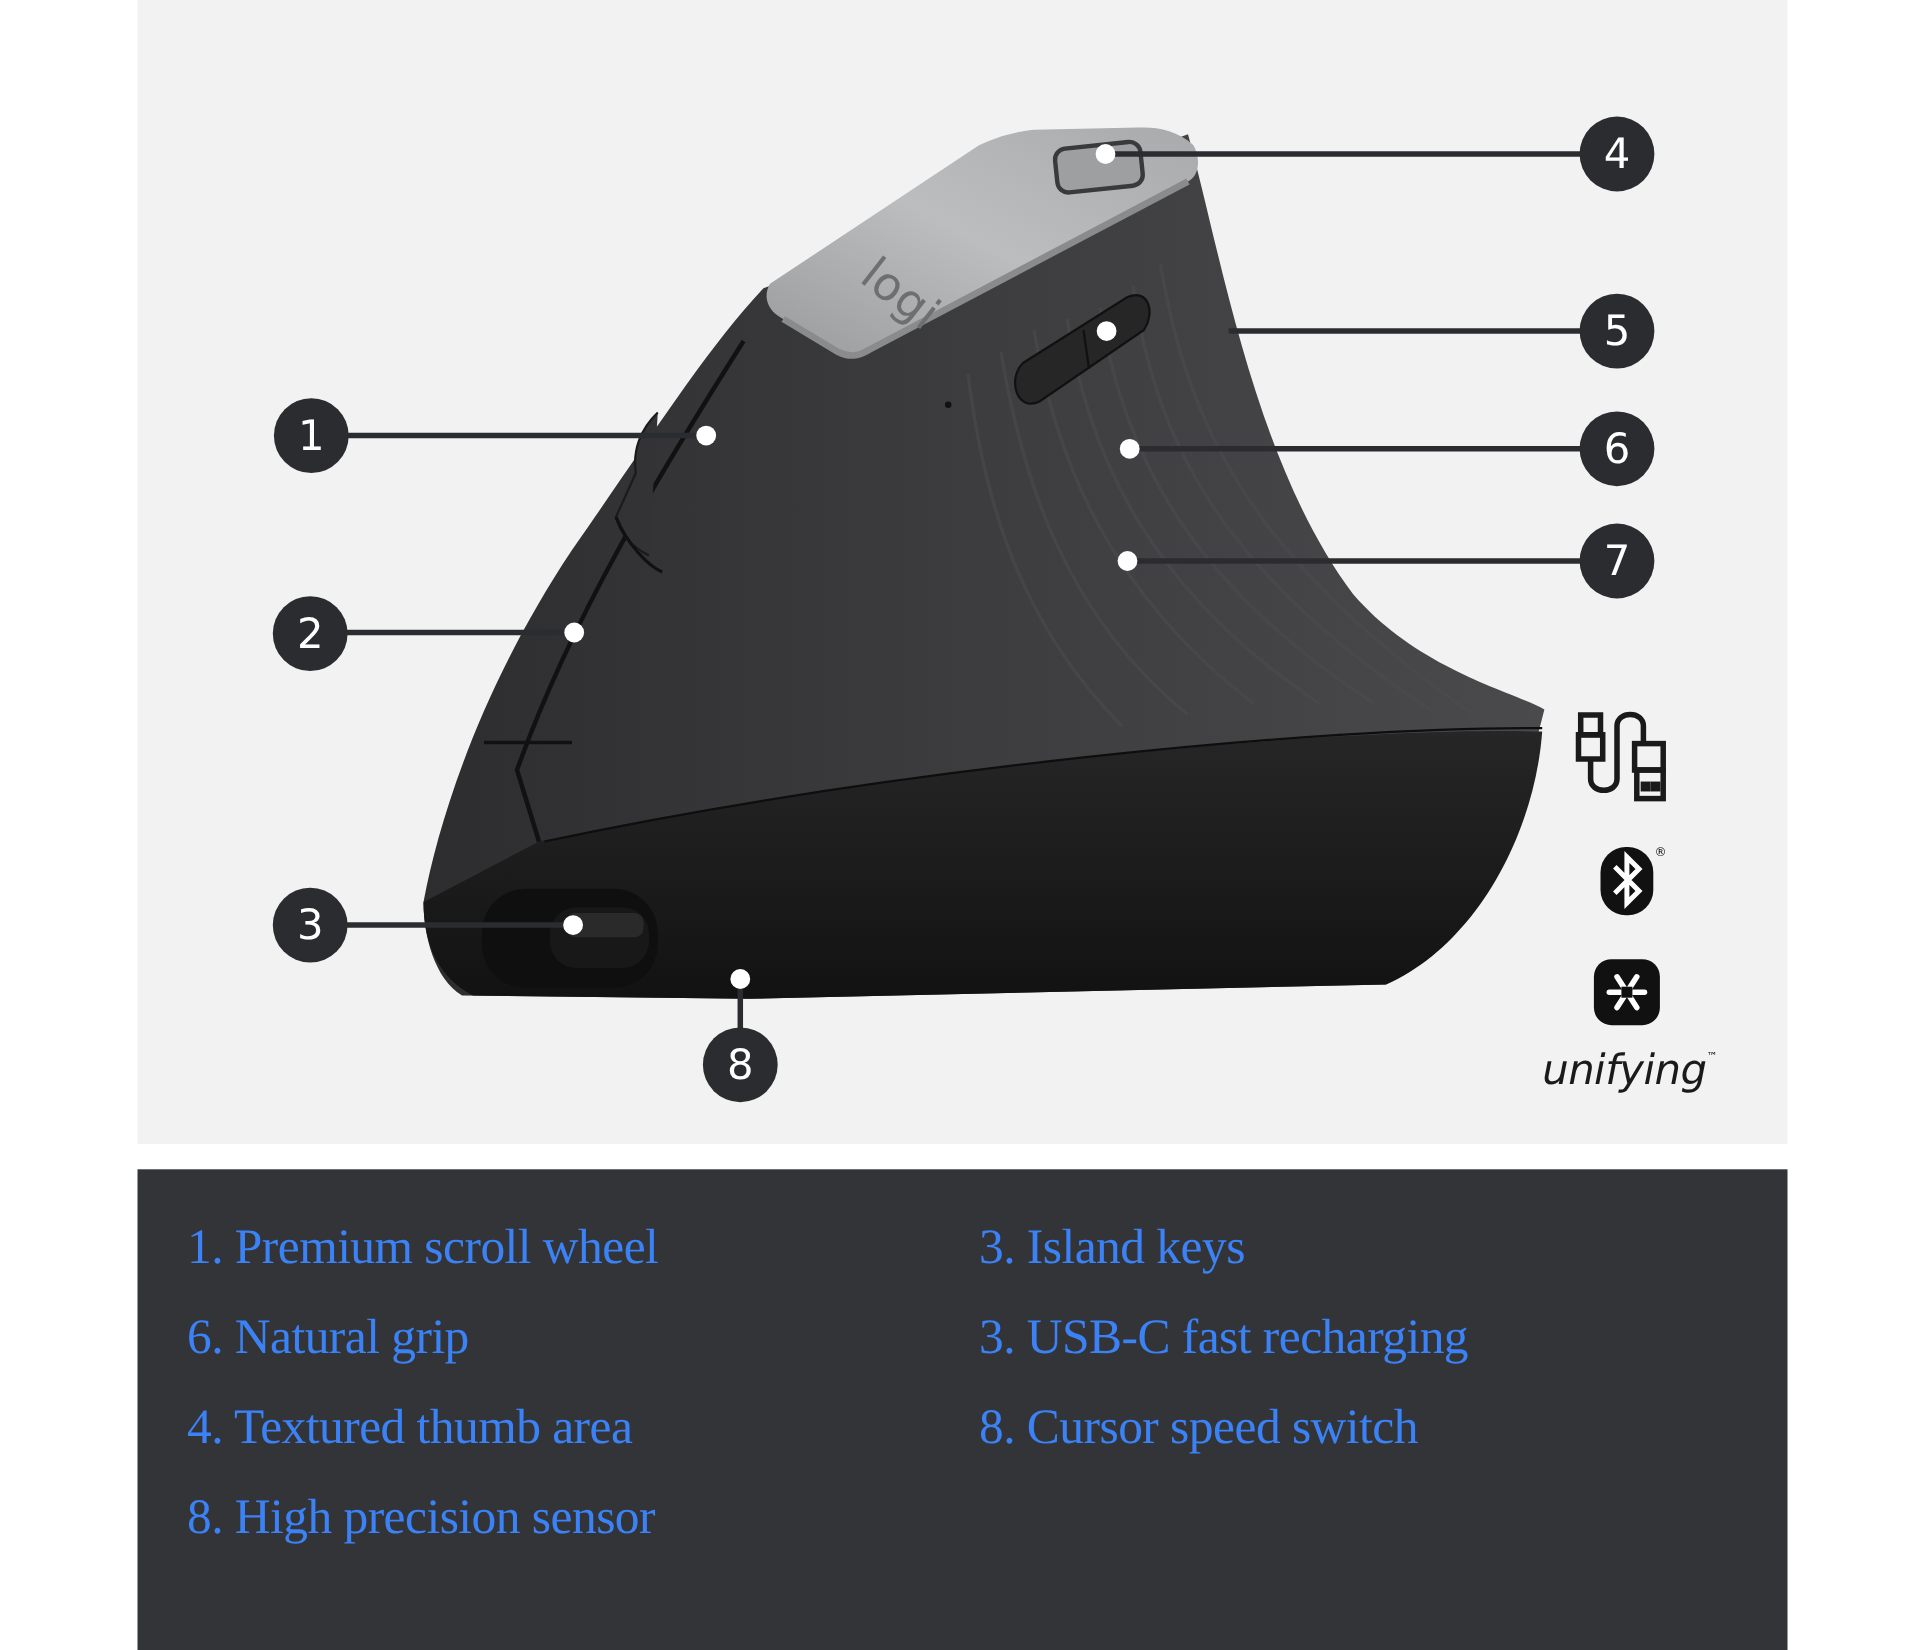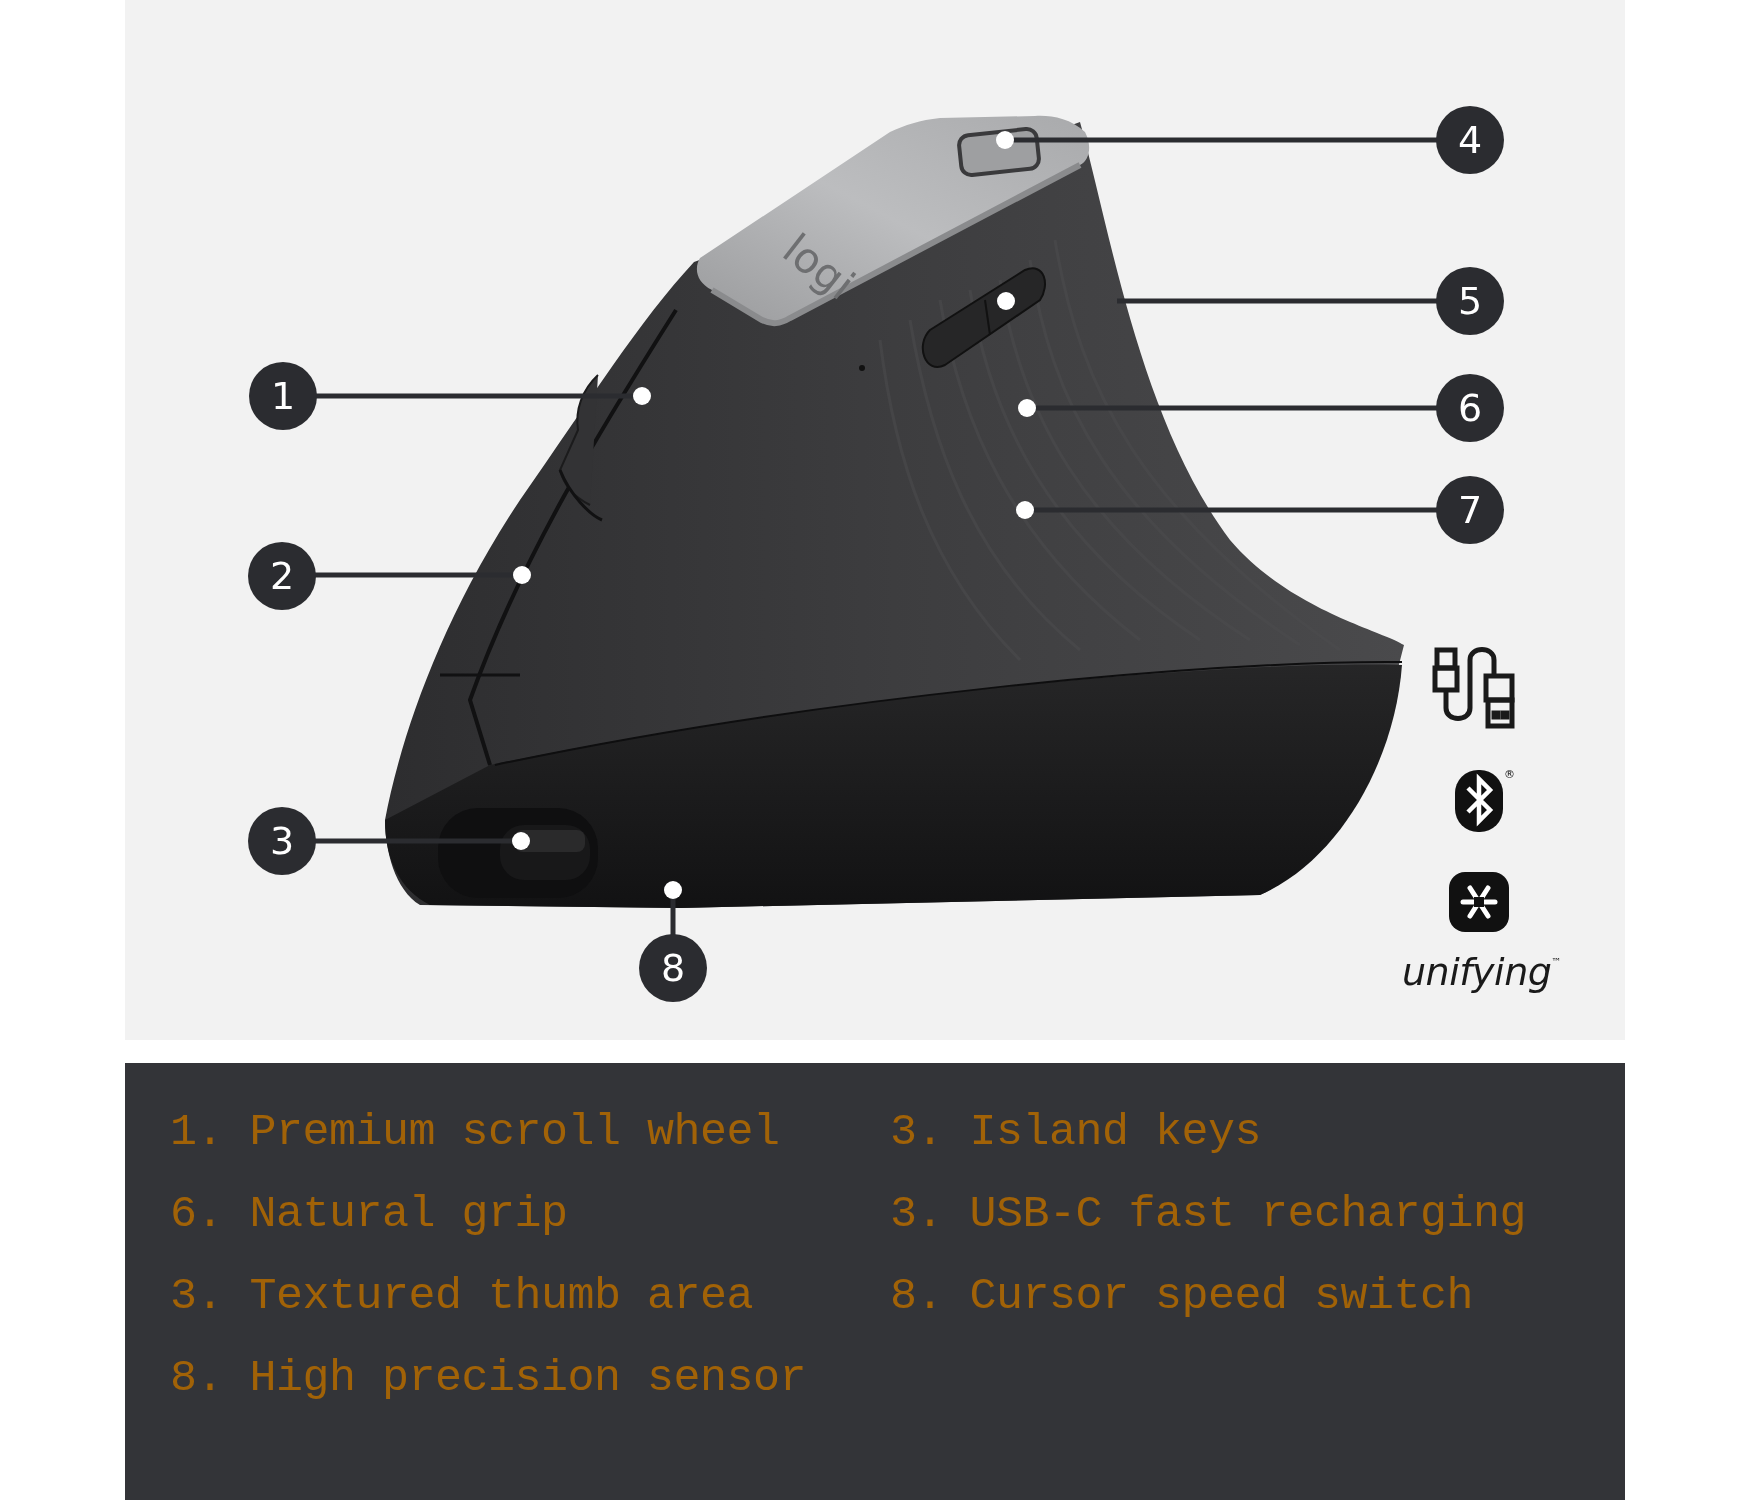--- a/index.html
+++ b/index.html
@@ -2,21 +2,21 @@
 <html><head>
 <meta charset="utf-8">
 <style>
   html, body { margin: 0; padding: 0; background: #ffffff; }
   body { width: 1750px; height: 1500px; position: relative; overflow: hidden; font-family: "DejaVu Sans", "Liberation Sans", sans-serif; }
   .light-panel { position: absolute; left: 125px; top: 0; width: 1500px; height: 1040px; background: #f2f2f2; }
   .dark-panel { position: absolute; left: 125px; top: 1063px; width: 1500px; height: 437px; background: #333438; }
   .illustration { position: absolute; left: 0; top: 0; width: 1750px; height: 1040px; }
   .callout-num { font-family: "DejaVu Sans", sans-serif; font-size: 38px; fill: #ffffff; }
   .features { position: absolute; left: 170px; top: 1105px; width: 1420px; display: grid; grid-template-columns: 720px 700px; row-gap: 26px; }
-  .feature { color: #a16207; font-size: 45px; line-height: 56px; letter-spacing: -0.5px; white-space: nowrap; font-family: Liberation Mono, monospace; }
+  .feature { color: #3b82f6; font-size: 45px; line-height: 56px; letter-spacing: -0.5px; white-space: nowrap; font-family: Liberation Serif, serif; }
   .conn-icons { position: absolute; left: 1400px; top: 640px; width: 180px; }
   .unifying-label { position: absolute; left: 1402px; top: 950px; font-size: 38px; color: #1a1a1a; font-family: "DejaVu Sans", sans-serif; letter-spacing: -0.5px; font-style: italic; }
   .unifying-label sup { font-size: 10px; vertical-align: top; position: relative; top: 6px; }
 </style>
 </head>
 <body>
 
 <div class="light-panel"></div>
 
 <svg class="illustration" viewBox="0 0 1750 1040" xmlns="http://www.w3.org/2000/svg">
@@ -171,16 +171,16 @@
   </svg>
 </div>
 <div class="unifying-label"><span>unifying</span><sup>™</sup></div>
 
 <div class="dark-panel"></div>
 <div class="features">
   <div class="feature">1. Premium scroll wheel</div>
   <div class="feature">3. Island keys</div>
   <div class="feature">6. Natural grip</div>
   <div class="feature">3. USB-C fast recharging</div>
-  <div class="feature">3. Textured thumb area</div>
+  <div class="feature">4. Textured thumb area</div>
   <div class="feature">8. Cursor speed switch</div>
   <div class="feature">8. High precision sensor</div>
 </div>
 
 </body></html>

